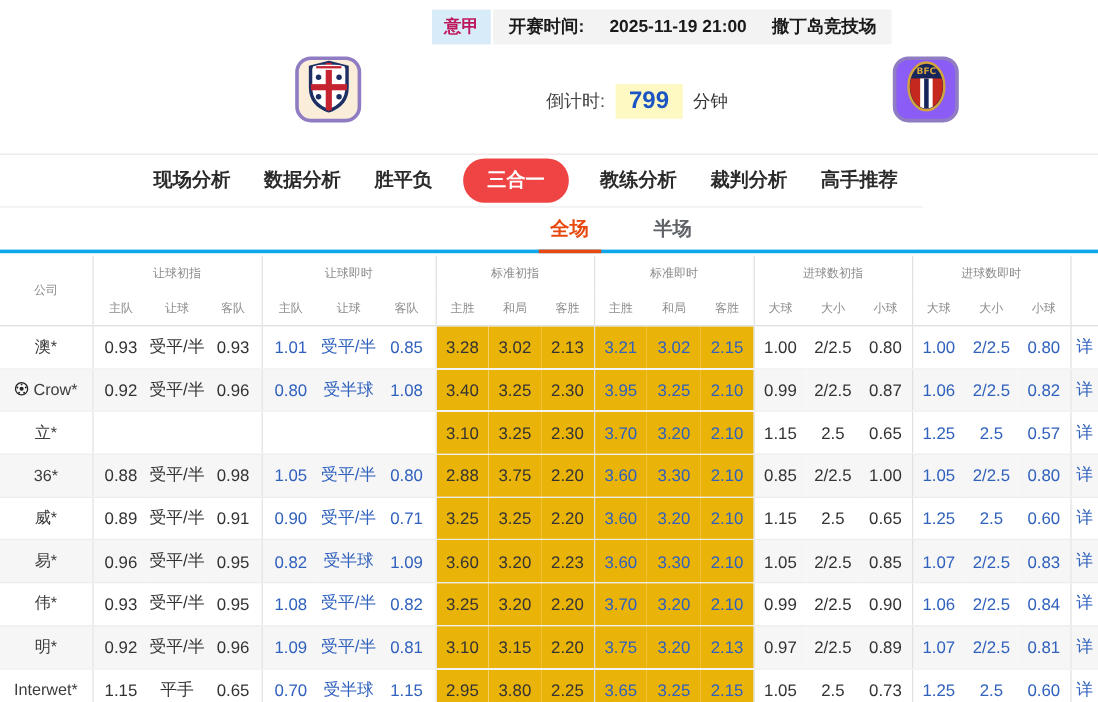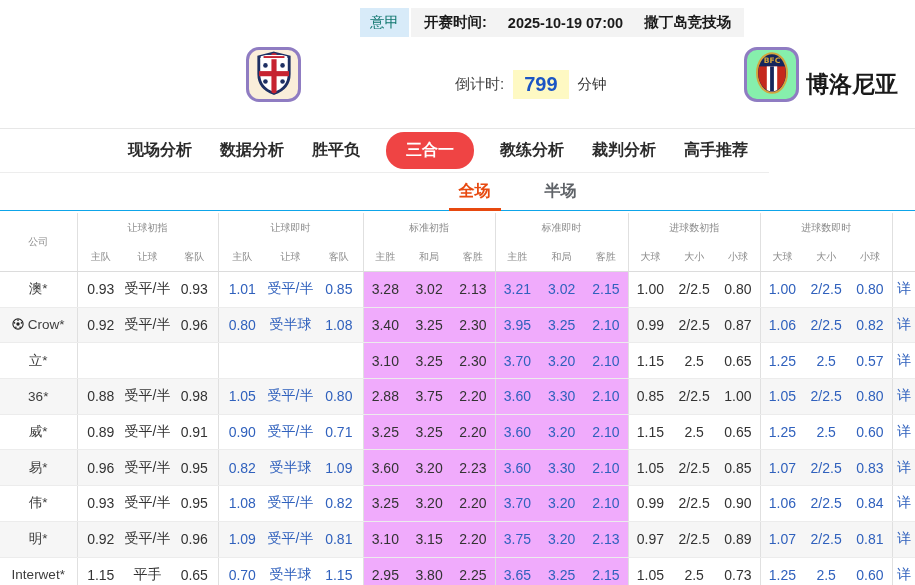--- a/index.html
+++ b/index.html
@@ -3,68 +3,68 @@
 <meta charset="utf-8">
 <style>
   html,body { margin:0; padding:0; }
   body {
     width:915px; height:585px; overflow:hidden; position:relative;
     background:#fff; font-family:"Liberation Sans","DejaVu Sans",sans-serif;
     -webkit-font-smoothing:antialiased;
   }
   
   .topbar { position:absolute; top:8px; left:360px; display:flex; gap:2px; height:29px; font-size:14.5px; }
-  .league-badge { background:#d8ebf9; color:#0f766e; display:flex; align-items:center; padding:0 10px; cursor:pointer; }
+  .league-badge { background:#d8ebf9; color:#be185d; display:flex; align-items:center; padding:0 10px; cursor:pointer;font-weight:bold; }
   .kickoff-box { background:#f3f3f3; color:#1a1a1a; font-weight:bold; display:flex; align-items:center; padding:0 13px; gap:21px; white-space:nowrap; }
   
   .match-header { position:absolute; top:40px; left:0; width:915px; height:88px; }
   .team-name { position:absolute; top:0; height:88px; display:flex; align-items:center; font-size:23px; font-weight:bold; color:#1a1a1a; white-space:nowrap; }
   .home-name { left:88px; }
   .away-name { left:806px; }
   .logo-box { position:absolute; top:7px; width:49px; height:49px; border:3.5px solid #8f7cc2; border-radius:13px; display:flex; align-items:center; justify-content:center; }
   .home-logo { left:246px; background:#faeeda; }
-  .away-logo { left:744px; background:#86efac;text-decoration:underline; }
+  .away-logo { left:744px; background:#8b5cf6;text-decoration:underline; }
   .countdown { position:absolute; left:455px; top:0; height:88px; display:flex; align-items:center; gap:9px; }
   .cd-label { font-size:15px; color:#444; }
   .cd-value { background:#fef9c3; color:#1b55c4; font-size:20px; font-weight:bold; padding:3px 11px; }
   .cd-unit { font-size:14.5px; color:#333; }
   .divider1 { position:absolute; top:128px; left:0; width:915px; border-top:1px solid #e7e7e7; }
   
   .nav { position:absolute; top:129px; left:0; width:769px; height:44px; box-sizing:border-box; padding-left:107px;
          display:flex; align-items:center; justify-content:center; gap:24px; border-bottom:1px solid #ededed; }
   .nav-item { font-size:16px; font-weight:bold; color:#2b2b2b; cursor:pointer; white-space:nowrap; padding:0 2px; }
   .nav-item.active { background:#ef4444; color:#fff; border-radius:18px; padding:8px 20px; }
   
   .subtabs { position:absolute; top:174px; left:0; width:915px; height:37px; box-sizing:border-box; padding-left:120px;
-             display:flex; justify-content:center; align-items:flex-start; gap:34px; border-bottom:1px solid #0ea5e9; }
+             display:flex; justify-content:center; align-items:flex-start; gap:34px; border-bottom:3px solid #0ea5e9; }
   .subtab { font-size:16px; font-weight:bold; color:#5f6368; padding:7px 10px 9px; cursor:pointer; box-sizing:border-box; }
   .subtab.active { color:#e7490f; border-bottom:3px solid #e7490f; padding-bottom:6px; }
   
   table.odds { position:absolute; top:213px; left:0; width:915px; border-collapse:collapse; table-layout:fixed; }
   table.odds th, table.odds td { text-align:center; vertical-align:middle; padding:0; font-weight:normal; overflow:hidden; white-space:nowrap; }
   thead th { color:#8b8b8b; font-size:10px; height:29px; background:#fff; }
   th.hb { border-bottom:1px solid #dcdcdc; }
   tbody td { font-size:14px; color:#333; height:34.7px; border-bottom:1px solid #ececec; }
   tbody tr:nth-child(even) { background:#f6f6f6; }
   .b-l { border-left:1px solid #e0e0e0; }
   td.live { color:#3061bd; }
-  td.tint { background:#f0abfc; }
+  td.tint { background:#eab308; }
   td.company { font-size:13.5px; color:#3d3d3d; }
   td.company .ball { display:inline-block; margin-right:4px; vertical-align:-1px; }
   td.detail { color:#3061bd; text-align:left; padding-left:12px; cursor:pointer; }
   .odds-cell { cursor:pointer; }
 </style>
 </head>
 <body>
 
 <div class="topbar">
   <span class="league-badge">意甲</span>
   <span class="kickoff-box">
     <span>开赛时间:</span>
-    <span>2025-10-19 07:00</span>
+    <span>2025-11-19 21:00</span>
     <span>撒丁岛竞技场</span>
   </span>
 </div>
 
 <div class="match-header">
 
   <div class="logo-box home-logo">
     <span>
       <svg width="38" height="44" viewBox="0 0 40 46">
         <defs>
@@ -105,21 +105,20 @@
         <g clip-path="url(#bo)">
           <rect x="2" y="16" width="32" height="30" fill="#c5281c"></rect>
           <rect x="12.5" y="16" width="11" height="30" fill="#fff"></rect>
           <rect x="16" y="16" width="4" height="30" fill="#16265c"></rect>
         </g>
         <text x="18" y="12.5" text-anchor="middle" font-size="8" font-weight="bold" fill="#d4a43c" font-family="'DejaVu Sans',sans-serif">BFC</text>
       </svg>
     </span>
   </div>
 
-  <div class="team-name away-name">博洛尼亚</div>
 </div>
 
 <div class="divider1"></div>
 
 <div class="nav" id="nav">
     <span class="nav-item">现场分析</span>
     <span class="nav-item">数据分析</span>
     <span class="nav-item">胜平负</span>
     <span class="nav-item active">三合一</span>
     <span class="nav-item">教练分析</span>

